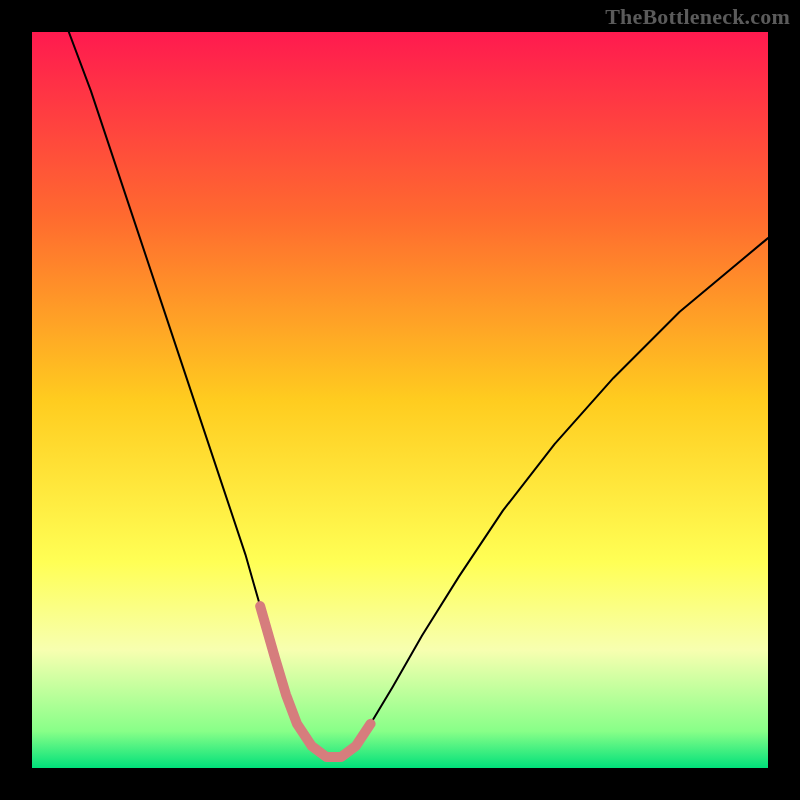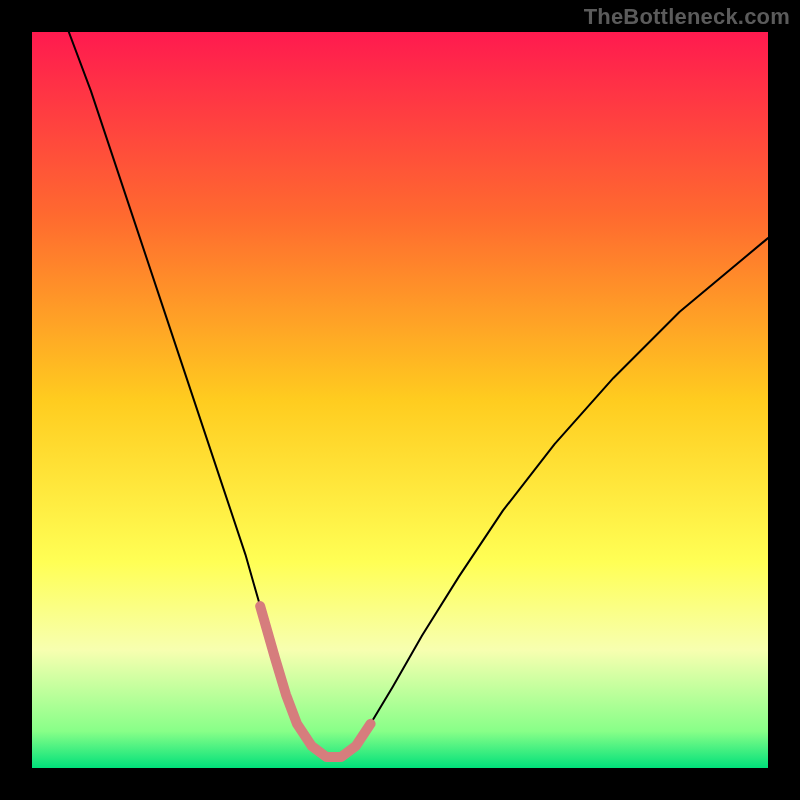--- a/index.html
+++ b/index.html
@@ -20,20 +20,21 @@
   .watermark {
     position: absolute;
     top: 4px;
     right: 10px;
     color: #5b5b5b;
     font-size: 22px;
     font-weight: 600;
     letter-spacing: 0.2px;
     z-index: 20;
     user-select: none;
+    font-family: Liberation Serif, serif;
   }
   
   svg.plot {
     position: absolute;
     left: 32px;
     top: 32px;
     width: 736px;
     height: 736px;
     display: block;
   }

